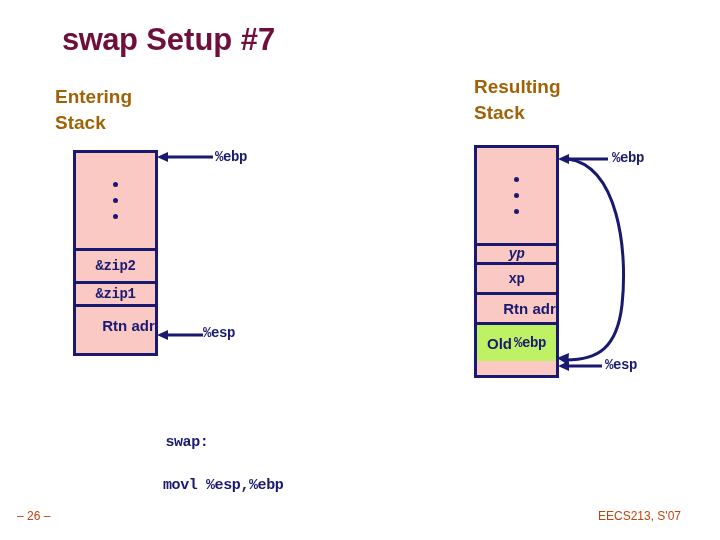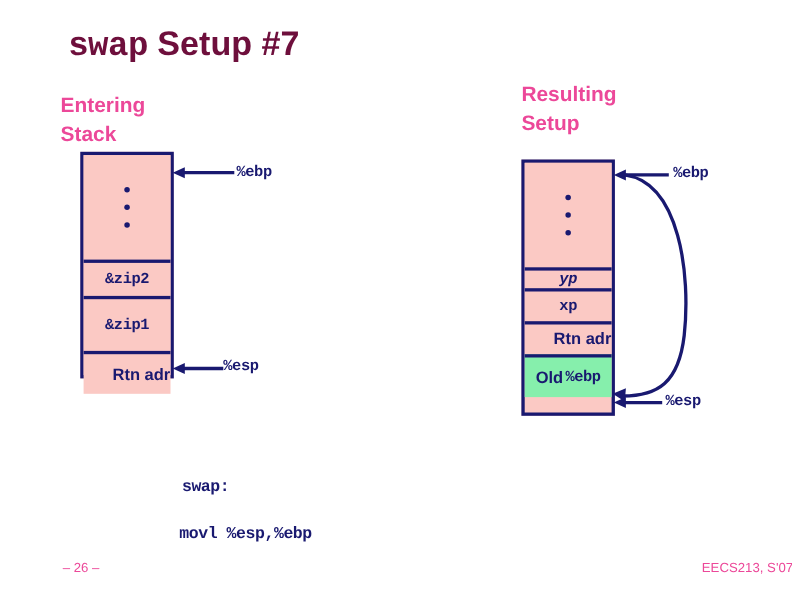--- a/index.html
+++ b/index.html
@@ -21,52 +21,52 @@
     position: absolute;
     left: 62px;
     top: 24px;
     color: #6E0F3C;
     font-size: 31px;
     font-weight: bold;
     white-space: nowrap;
     line-height: 1.05;
   }
   #title .mono {
-    font-family: Liberation Mono, monospace;
+    font-family: Liberation Sans, sans-serif;
     font-weight: bold;
     font-size: 31px;
     letter-spacing: -0.5px;
   }
   #title .sans {
     font-family: "Liberation Sans", sans-serif;
     font-weight: bold;
   }
 
   
   .stack-heading {
     position: absolute;
-    color: #ec4899;
+    color: #a16207;
     font-size: 19px;
     font-weight: bold;
     line-height: 1.38;
     white-space: pre-line;
   }
   #heading-entering { left: 55px; top: 84px; }
   #heading-resulting { left: 474px; top: 74px; }
 
   
   .stack {
     position: absolute;
     border: 3px solid #191970;
     box-sizing: border-box;
     background: #FBC9C4;
   }
   #stack-entering {
     left: 73px;
-    top: 138px;
+    top: 150px;
     width: 85px;
     height: 206px;
   }
   #stack-resulting {
     left: 474px;
     top: 145px;
     width: 85px;
     height: 233px;
   }
   .cell {
@@ -97,40 +97,40 @@
     font-size: 14px;
     letter-spacing: -0.4px;
   }
   .cell.sans-label {
     font-family: "Liberation Sans", sans-serif;
     font-weight: bold;
     font-size: 15px;
     padding-left: 26px;
   }
   .cell.old-ebp {
-    background: #86efac;
+    background: #bef264;
     font-size: 14px;
     gap: 2px;
   }
   .cell.old-ebp .txt-sans {
     font-family: "Liberation Sans", sans-serif;
     font-weight: bold;
     font-size: 15px;
   }
   .cell.old-ebp .txt-mono {
     font-family: "Liberation Mono", "DejaVu Sans Mono", monospace;
     font-weight: bold;
     font-size: 14px;
     letter-spacing: -0.4px;
   }
 
   
   #stack-entering .c-dots { height: 95px; }
   #stack-entering .c-zip2 { height: 33px; }
-  #stack-entering .c-zip1 { height: 50px; }
+  #stack-entering .c-zip1 { height: 23px; }
   #stack-entering .c-rtn  { height: 39px; }
 
   
   #stack-resulting .c-dots { height: 95px; }
   #stack-resulting .c-yp   { height: 19px; font-style: italic; }
   #stack-resulting .c-xp   { height: 30px; }
   #stack-resulting .c-rtn  { height: 30px; }
   #stack-resulting .c-old  { height: 39px; }
 
   
@@ -170,42 +170,41 @@
   }
   #code-block .indent { padding-left: 32px; display: block; }
   #code-block .underline {
     text-decoration: underline;
     text-underline-offset: 2px;
   }
 
   
   .footer-text {
     position: absolute;
-    color: #ec4899;
+    color: #c2410c;
     font-family: "Liberation Sans", sans-serif;
     font-size: 12px;
     white-space: nowrap;
-    margin-left: 40px;
   }
   #footer-page { left: 17px; top: 509px; }
   #footer-course { left: 598px; top: 509px; }
 </style>
 </head>
 <body>
 
 <div id="slide">
 
   <div id="title">
     <span class="mono">swap</span><span class="sans"> Setup #7</span>
   </div>
 
   <div id="heading-entering" class="stack-heading">Entering
 Stack</div>
   <div id="heading-resulting" class="stack-heading">Resulting
-Setup</div>
+Stack</div>
 
   <div id="stack-entering" class="stack">
     <div class="cell dots c-dots">
       <span class="dot"></span>
       <span class="dot"></span>
       <span class="dot"></span>
     </div>
     <div class="cell mono-label sep-top c-zip2">&amp;zip2</div>
     <div class="cell mono-label sep-top c-zip1">&amp;zip1</div>
     <div class="cell sans-label sep-top c-rtn">Rtn adr</div>

